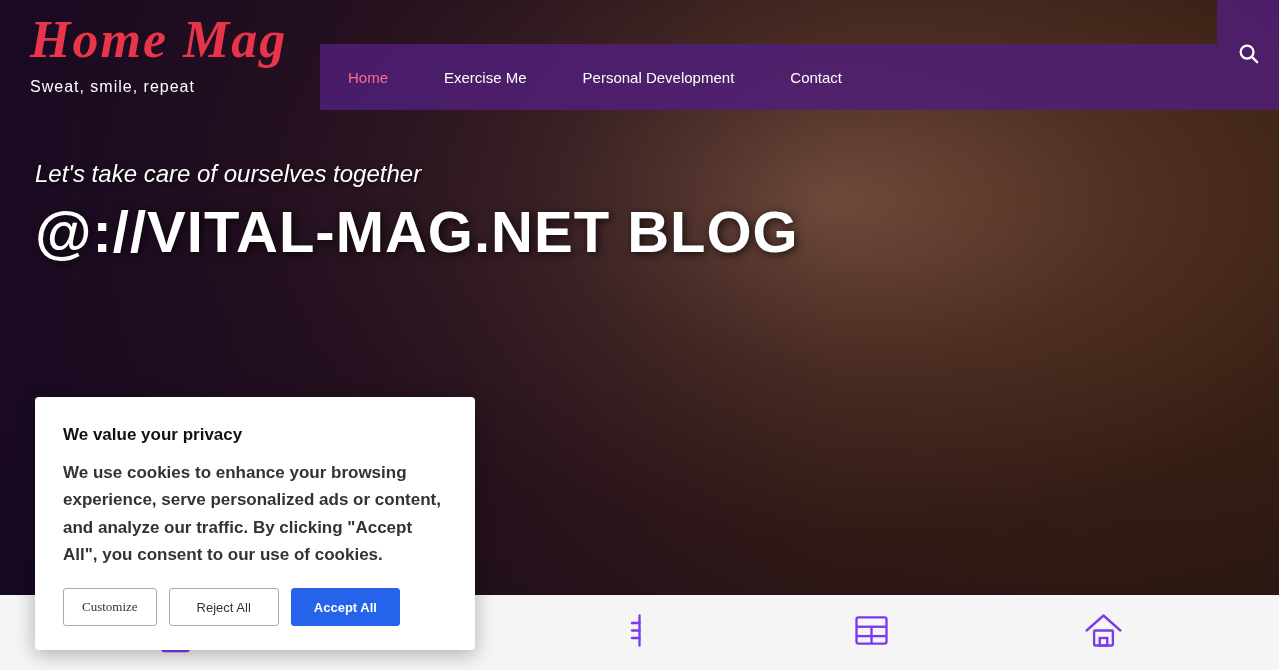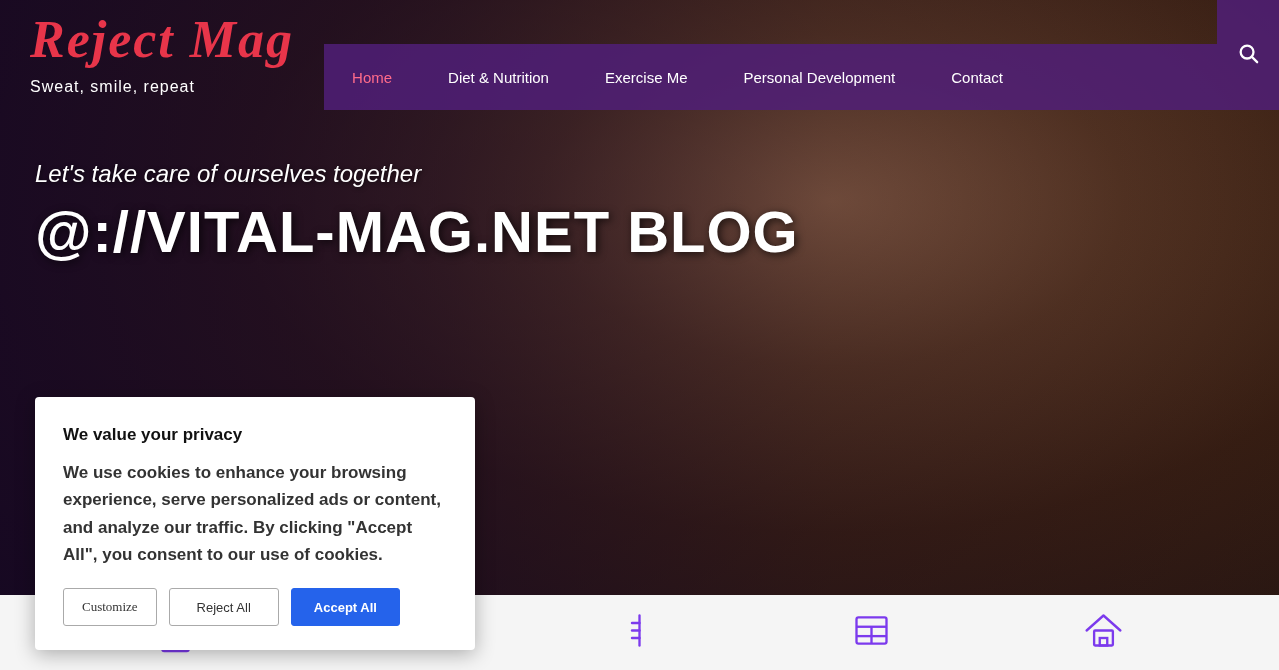--- a/index.html
+++ b/index.html
@@ -233,27 +233,26 @@
   </style>
 </head>
 <body>
 
 <div class="hero">
   <div class="hero-bg"></div>
   <div class="hero-overlay"></div>
 
   <nav class="navbar">
     <div class="logo-area">
-      <span class="logo-text">Reject Mag</span>
+      <span class="logo-text">Home Mag</span>
       <div class="logo-underline"></div>
       <span class="logo-tagline">Sweat, smile, repeat</span>
     </div>
     <div class="nav-links">
       <a href="#" class="active">Home</a>
-      <a href="#">Diet &amp; Nutrition</a>
       <a href="#">Exercise Me</a>
       <a href="#">Personal Development</a>
       <a href="#">Contact</a>
     </div>
     <button class="search-btn">
       <span>
         <svg width="22" height="22" viewBox="0 0 24 24" fill="none" stroke="white" stroke-width="2.5" stroke-linecap="round" stroke-linejoin="round">
           <circle cx="11" cy="11" r="7"></circle>
           <line x1="16.5" y1="16.5" x2="22" y2="22"></line>
         </svg>

